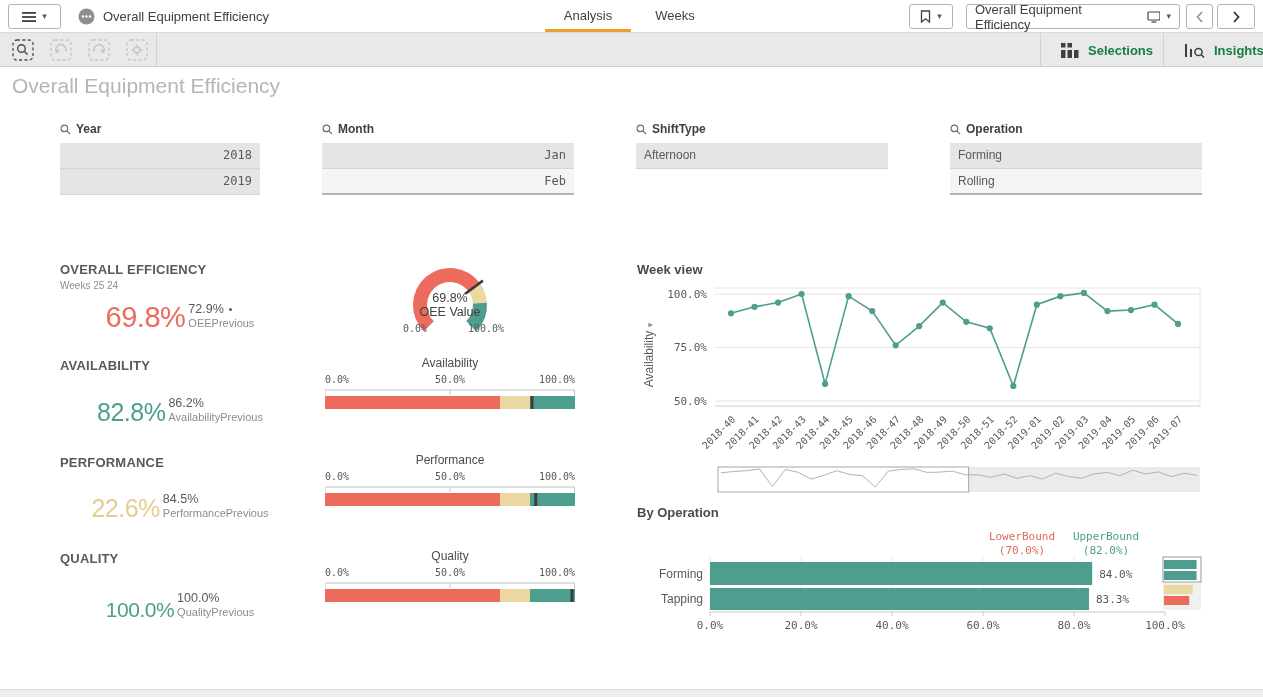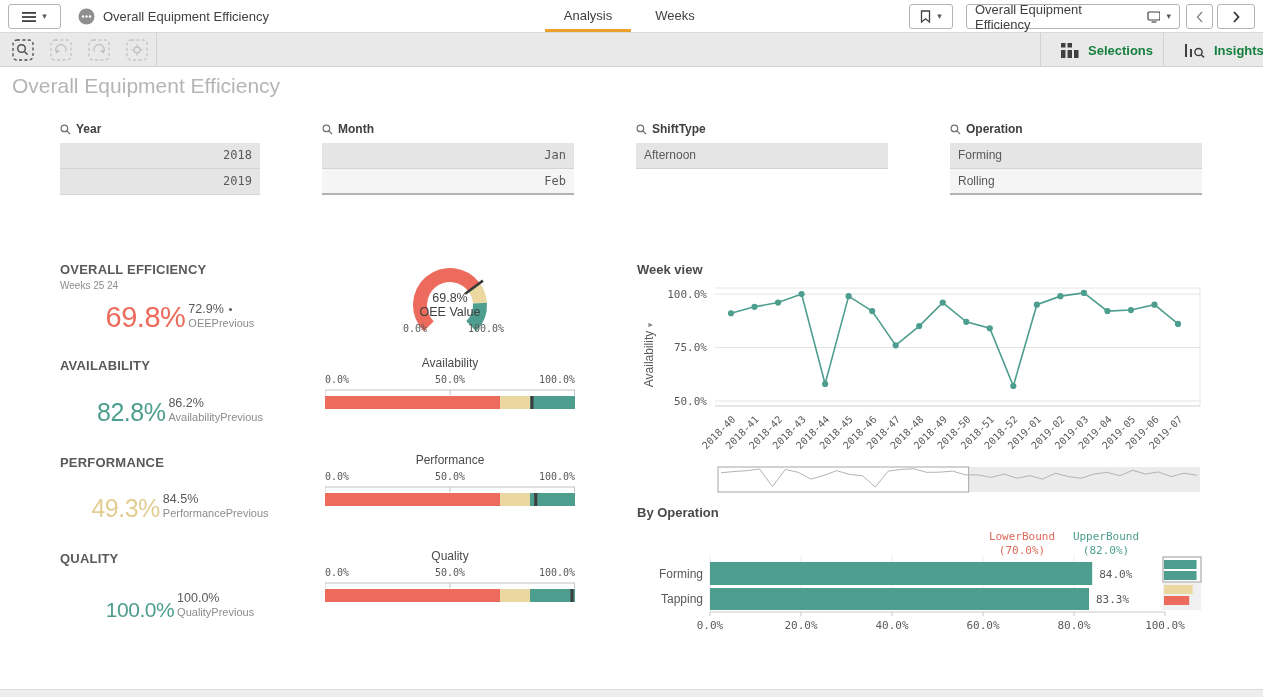--- a/index.html
+++ b/index.html
@@ -234,21 +234,21 @@
     <div class="kpi-header" style="top:358px">AVAILABILITY</div>
     <div class="kpi-group" style="top:396px">
       <span class="kpi-value" style="font-size: 25px; color: rgb(77, 158, 142);">82.8%</span>
       <span class="kpi-aux">
         <span class="kpi-aux-val">86.2%</span>
         <span class="kpi-aux-label">AvailabilityPrevious</span>
       </span>
     </div>
     <div class="kpi-header" style="top:455px">PERFORMANCE</div>
     <div class="kpi-group" style="top:492px">
-      <span class="kpi-value" style="font-size: 25px; color: rgb(226, 205, 146);">49.3%</span>
+      <span class="kpi-value" style="font-size: 25px; color: rgb(226, 205, 146);">22.6%</span>
       <span class="kpi-aux">
         <span class="kpi-aux-val">84.5%</span>
         <span class="kpi-aux-label">PerformancePrevious</span>
       </span>
     </div>
     <div class="kpi-header" style="top:551px">QUALITY</div>
     <div class="kpi-group" style="top:591px">
       <span class="kpi-value" style="font-size: 21px; color: rgb(77, 158, 142);">100.0%</span>
       <span class="kpi-aux">
         <span class="kpi-aux-val">100.0%</span>

